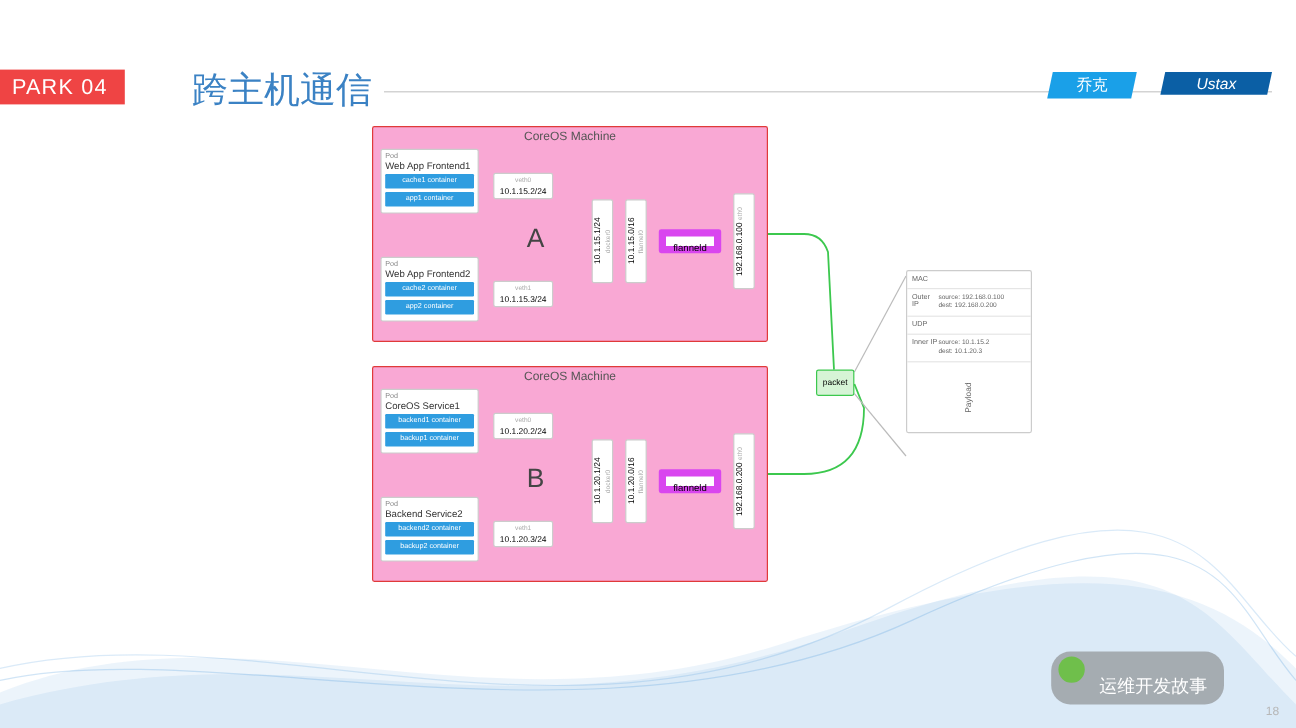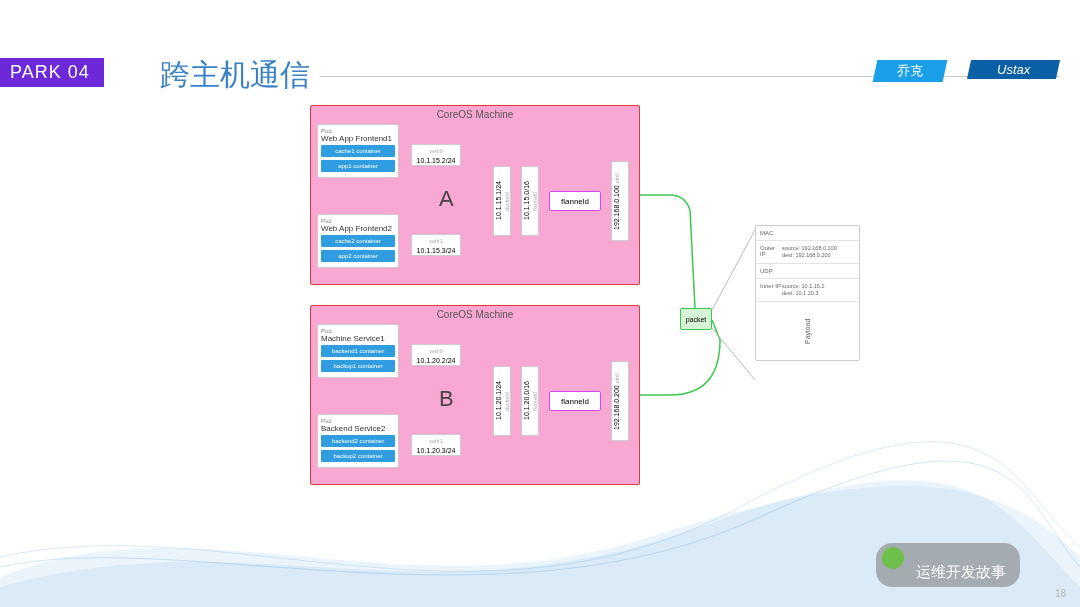--- a/index.html
+++ b/index.html
@@ -9,21 +9,21 @@
     background: #fff;
     font-family: "Helvetica Neue", Arial, sans-serif;
     position: relative;
     overflow: hidden;
   }
   
   .tag-left {
     position: absolute;
     top: 58px;
     left: 0;
-    background: #6d28d9;
+    background: #ef4444;
     color: #fff;
     font-size: 18px;
     font-weight: 500;
     padding: 4px 14px 4px 10px;
     letter-spacing: 1px;
   }
   .title {
     position: absolute;
     top: 55px;
     left: 160px;
@@ -129,21 +129,21 @@
     text-align: center;
     writing-mode: vertical-rl;
     transform: rotate(180deg);
     padding: 4px 1px;
     background:#fff;
     line-height:8px;
   }
   .vbox .sub { color:#aaa; font-size:5.5px; }
   .hbox {
     position: absolute;
-    border: 1px solid #d946ef;
+    border: 6px solid #d946ef;
     border-radius: 2px;
     width: 52px;
     height: 20px;
     font-size: 8px;
     text-align: center;
     line-height: 20px;
     background:#fff;
   }
   .bigletter {
     position: absolute;
@@ -304,21 +304,21 @@
       <span>192.168.0.100</span> <span class="sub">eth0</span>
     </div>
     <div class="bigletter" style="top:80px; left:128px;">A</div>
   </div>
 
   <div class="machine m-b">
     <div class="m-label">CoreOS Machine</div>
 
     <div class="pod" style="top:18px; left:6px;">
       <div class="pod-label">Pod</div>
-      <div class="pod-title">Machine Service1</div>
+      <div class="pod-title">CoreOS Service1</div>
       <div class="cblock">backend1 container</div>
       <div class="cblock">backup1 container</div>
     </div>
     <div class="pod" style="top:108px; left:6px;">
       <div class="pod-label">Pod</div>
       <div class="pod-title">Backend Service2</div>
       <div class="cblock">backend2 container</div>
       <div class="cblock">backup2 container</div>
     </div>
 

